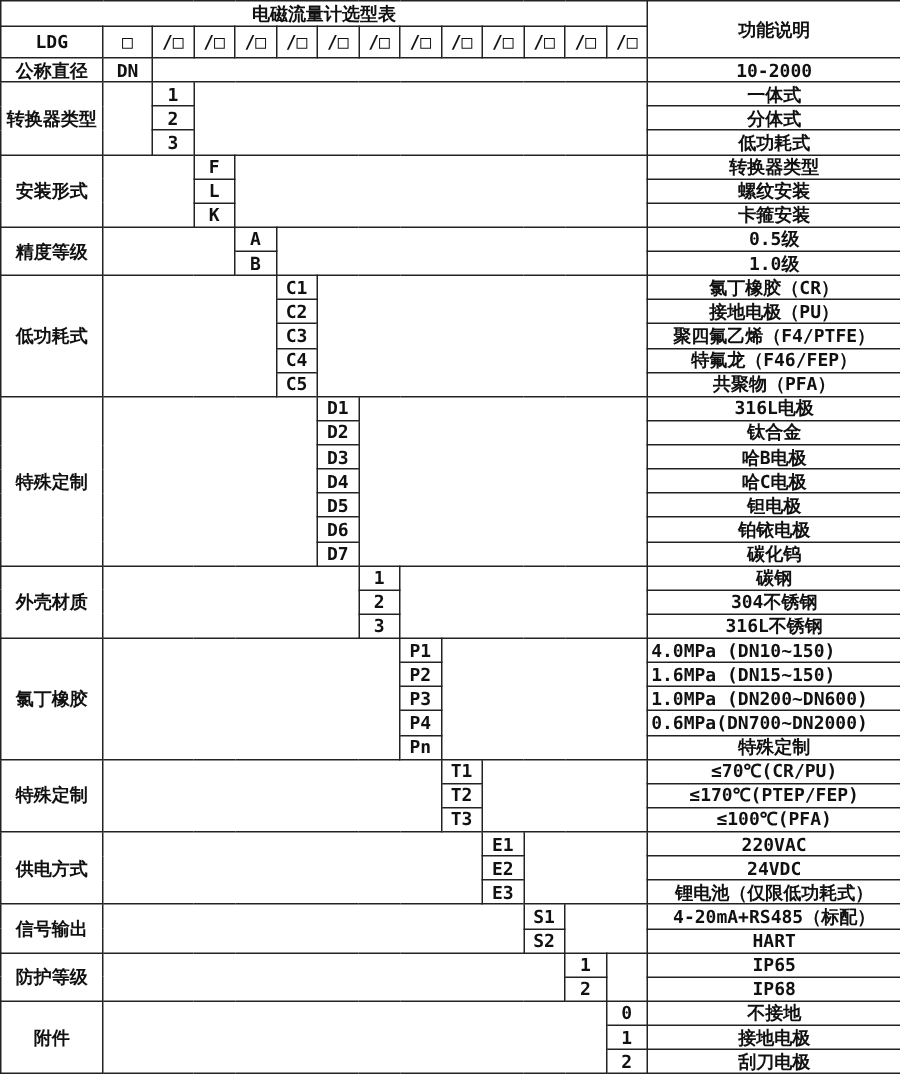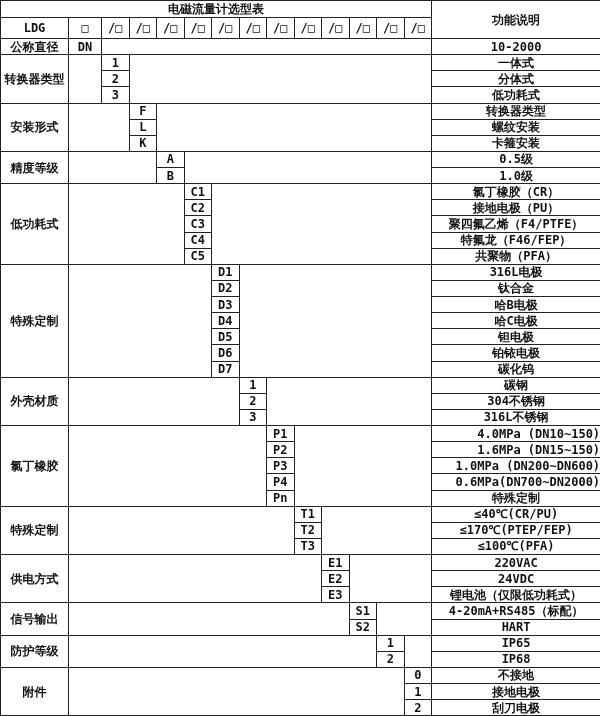--- a/index.html
+++ b/index.html
@@ -24,21 +24,21 @@
   }
   tr{height:16.14px;}
   tr.r-title{height:17px;}
   tr.r-ldg{height:21px;}
   td.title{font-size:13px;}
   td.funchdr{font-size:13px;}
   td.ldg{text-align:left;padding-left:6px;}
   td.cat{font-size:12px;letter-spacing:0;}
   td.code{font-size:12px;}
   td.func{font-size:12px;}
-  td.func.left{text-align:right;padding-left:2px;}
+  td.func.left{text-align:left;padding-left:2px;}
 </style>
 </head>
 <body>
 
 <div class="page">
 <table class="sel">
   <colgroup>
     <col style="width:68px">
         <col style="width:33px">
     <col style="width:27.5px">
@@ -223,21 +223,21 @@
   <tr>
     <td class="code">Pn</td>
     <td class="func">特殊定制</td>
   </tr>
 
   <tr>
     <td class="cat" rowspan="3">特殊定制</td>
     <td class="blank" rowspan="3" colspan="8"></td>
     <td class="code">T1</td>
     <td class="blank" rowspan="3" colspan="4"></td>
-    <td class="func">≤40℃(CR/PU)</td>
+    <td class="func">≤70℃(CR/PU)</td>
   </tr>
   <tr>
     <td class="code">T2</td>
     <td class="func">≤170℃(PTEP/FEP)</td>
   </tr>
   <tr>
     <td class="code">T3</td>
     <td class="func">≤100℃(PFA)</td>
   </tr>
 

